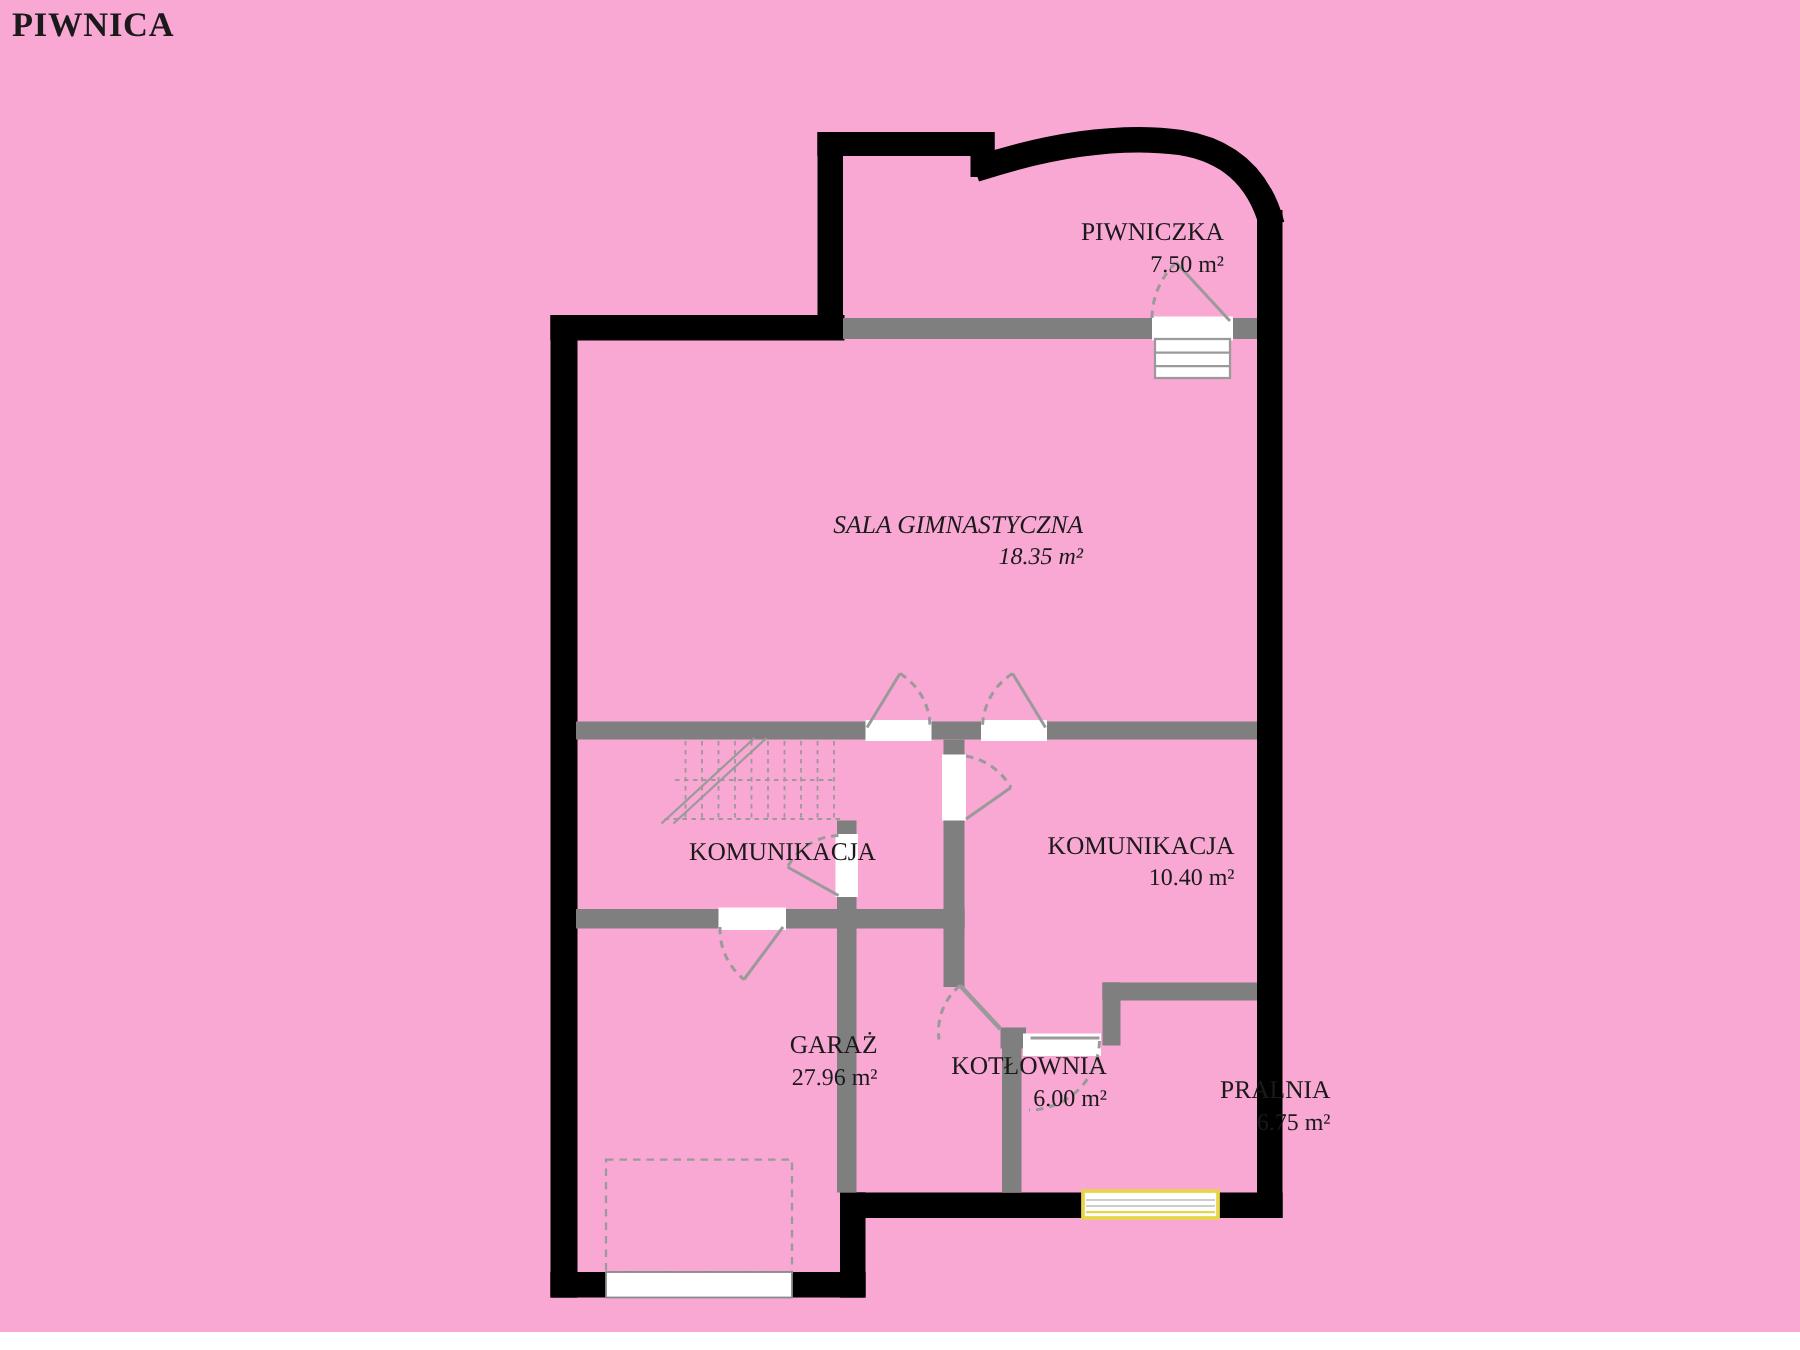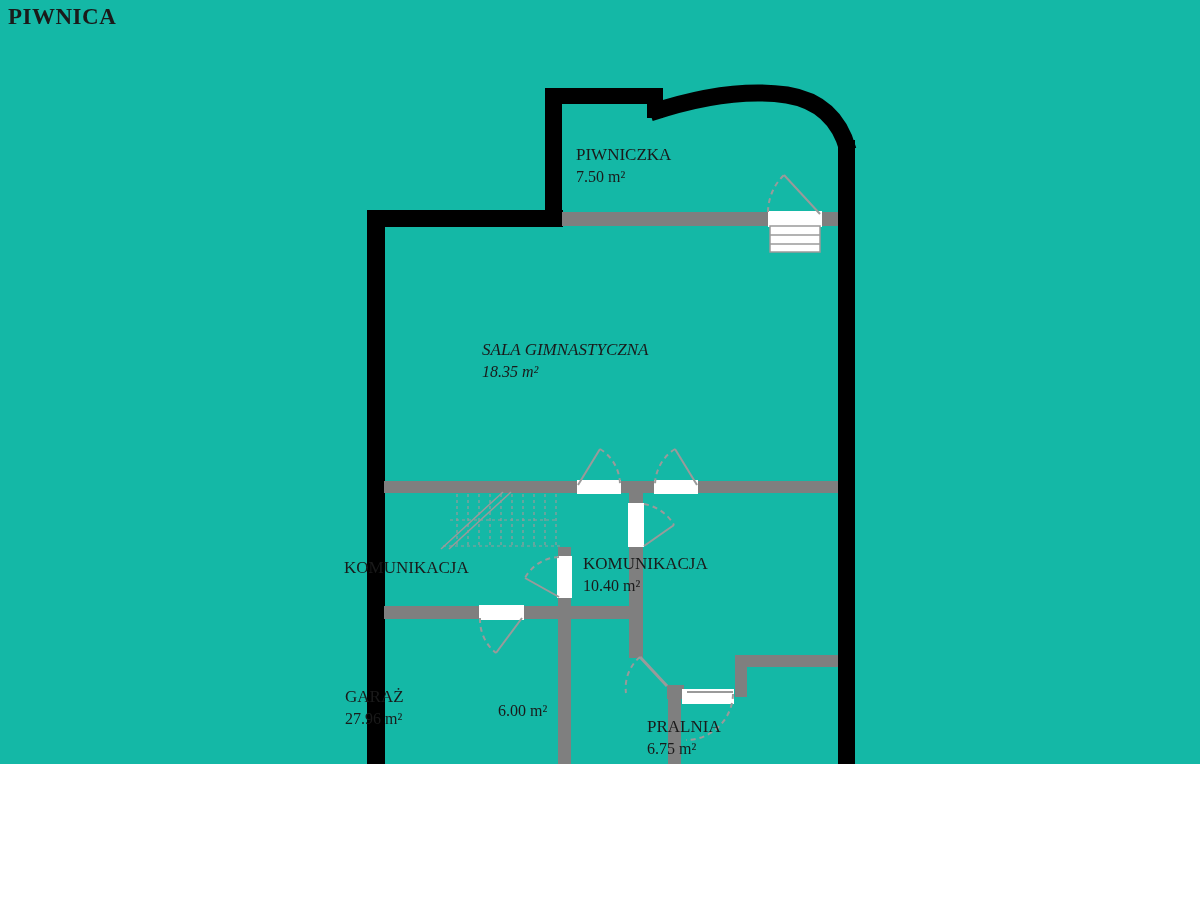--- a/index.html
+++ b/index.html
@@ -1,20 +1,20 @@
 <!DOCTYPE html>
 <html><head>
 <meta charset="utf-8">
 <style>
   html,body{margin:0;padding:0;background:#fff;}
-  #canvas{position:relative;width:1200px;height:764px;background:#14b8a6;overflow:hidden;
+  #canvas{position:relative;width:1200px;height:888px;background:#f9a8d4;overflow:hidden;
           font-family:"Liberation Serif","DejaVu Serif",serif;color:#1a1a1a;}
   #plan-svg{position:absolute;left:0;top:0;}
   .page-title{position:absolute;left:8px;top:4px;font-size:23px;font-weight:bold;letter-spacing:.5px;}
-  .lbl{position:absolute;width:240px;text-align:left;line-height:22px;}
+  .lbl{position:absolute;width:240px;text-align:right;line-height:22px;}
   .lbl .rname{font-size:17px;}
   .lbl .rarea{font-size:16px;}
   .lbl-piwniczka {left:576px;top:144px;}
   .lbl-sala      {left:482px;top:339px;font-style:italic;}
   .lbl-kom1      {left:344px;top:557px;}
   .lbl-kom2      {left:583px;top:553px;}
   .lbl-garaz     {left:345px;top:686px;}
   .lbl-kotlownia {left:498px;top:700px;}
   .lbl-pralnia   {left:647px;top:716px;}
 </style>
@@ -175,20 +175,21 @@
   </div>
   <div class="lbl lbl-kom2">
     <div class="rname">KOMUNIKACJA</div>
     <div class="rarea">10.40 m²</div>
   </div>
   <div class="lbl lbl-garaz">
     <div class="rname">GARAŻ</div>
     <div class="rarea">27.96 m²</div>
   </div>
   <div class="lbl lbl-kotlownia">
+    <div class="rname">KOTŁOWNIA</div>
     <div class="rarea">6.00 m²</div>
   </div>
   <div class="lbl lbl-pralnia">
     <div class="rname">PRALNIA</div>
     <div class="rarea">6.75 m²</div>
   </div>
 
 </div>
 
 </body></html>

